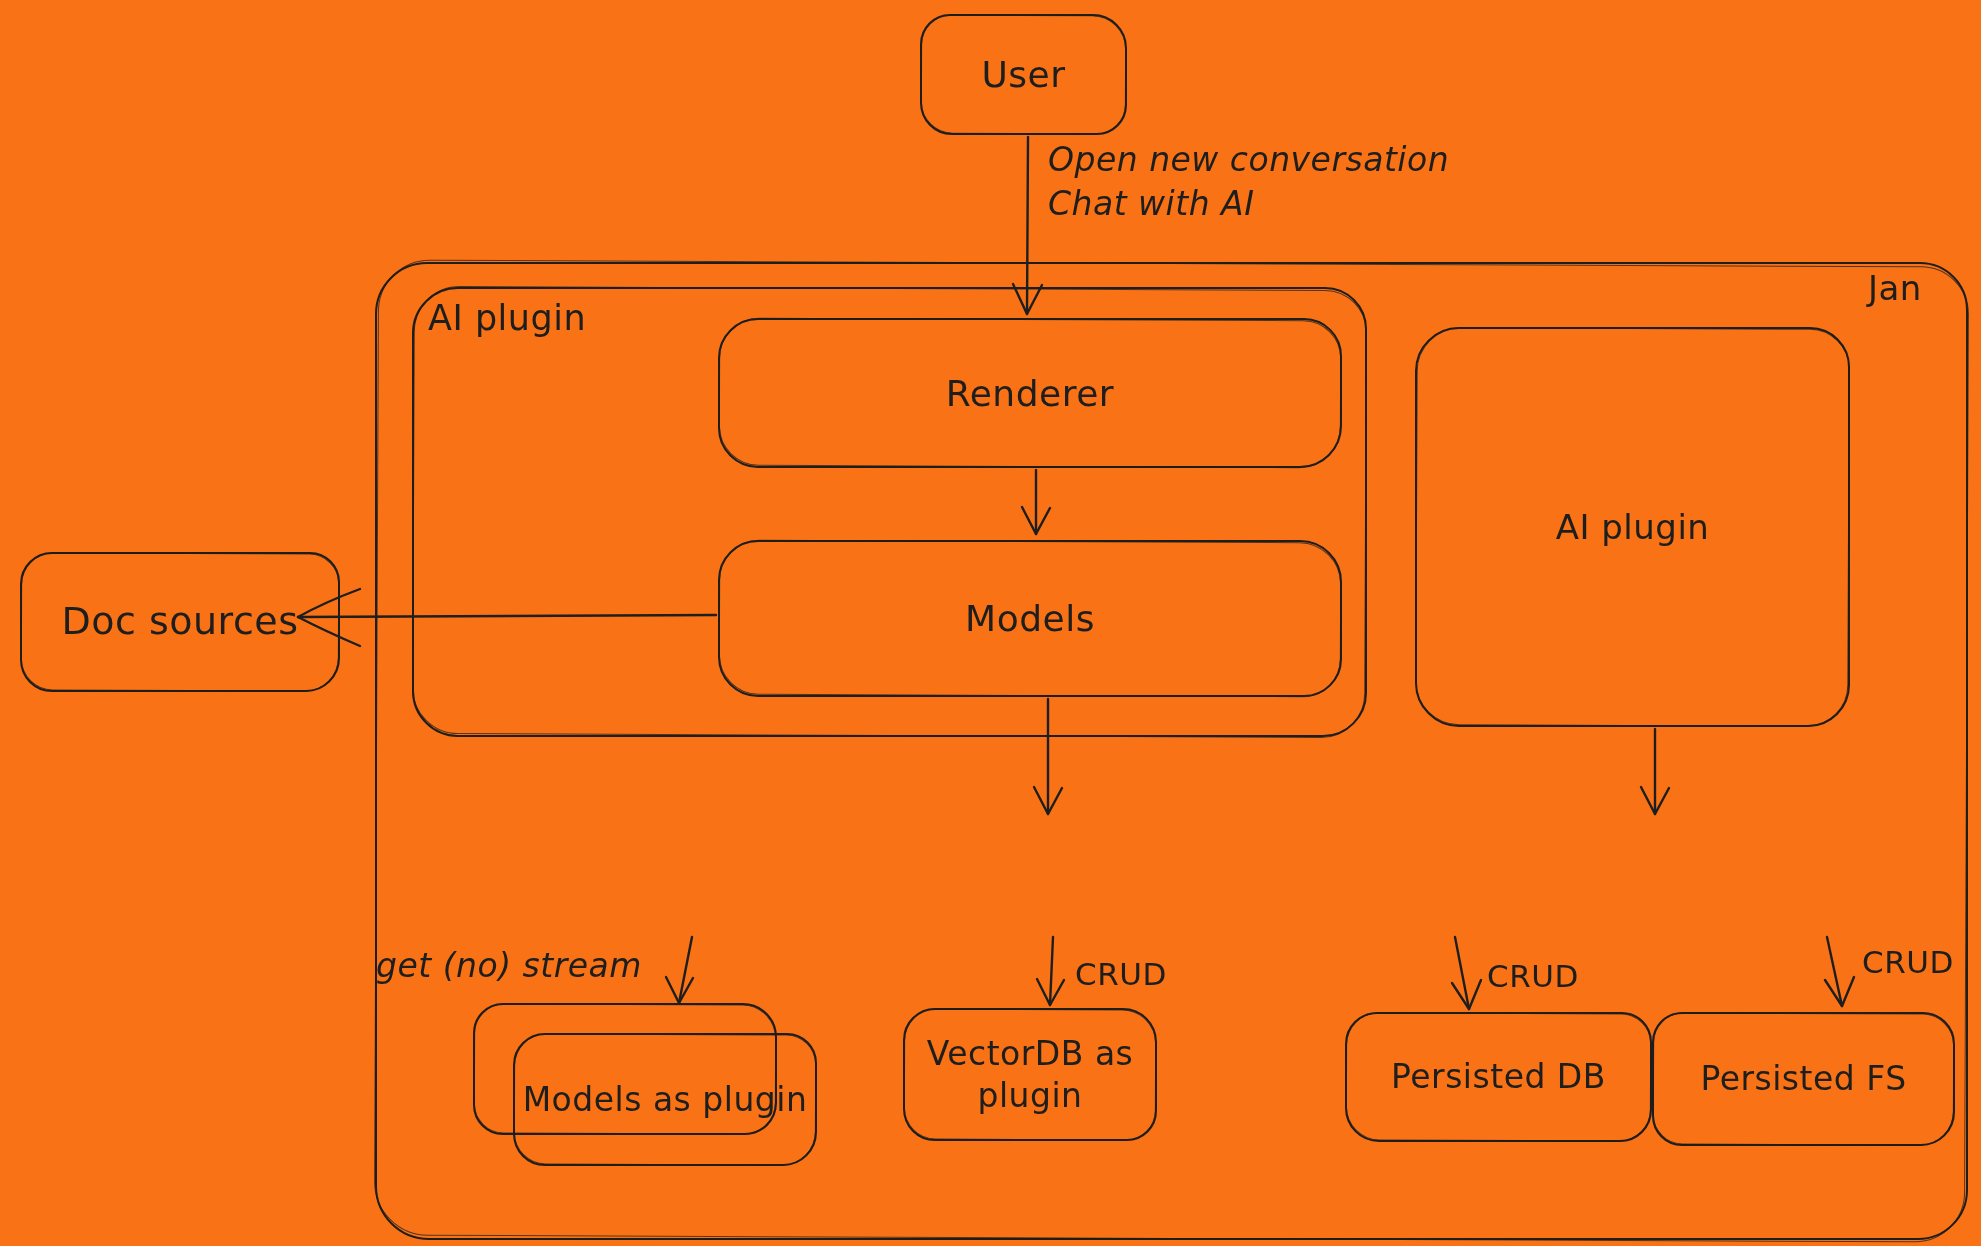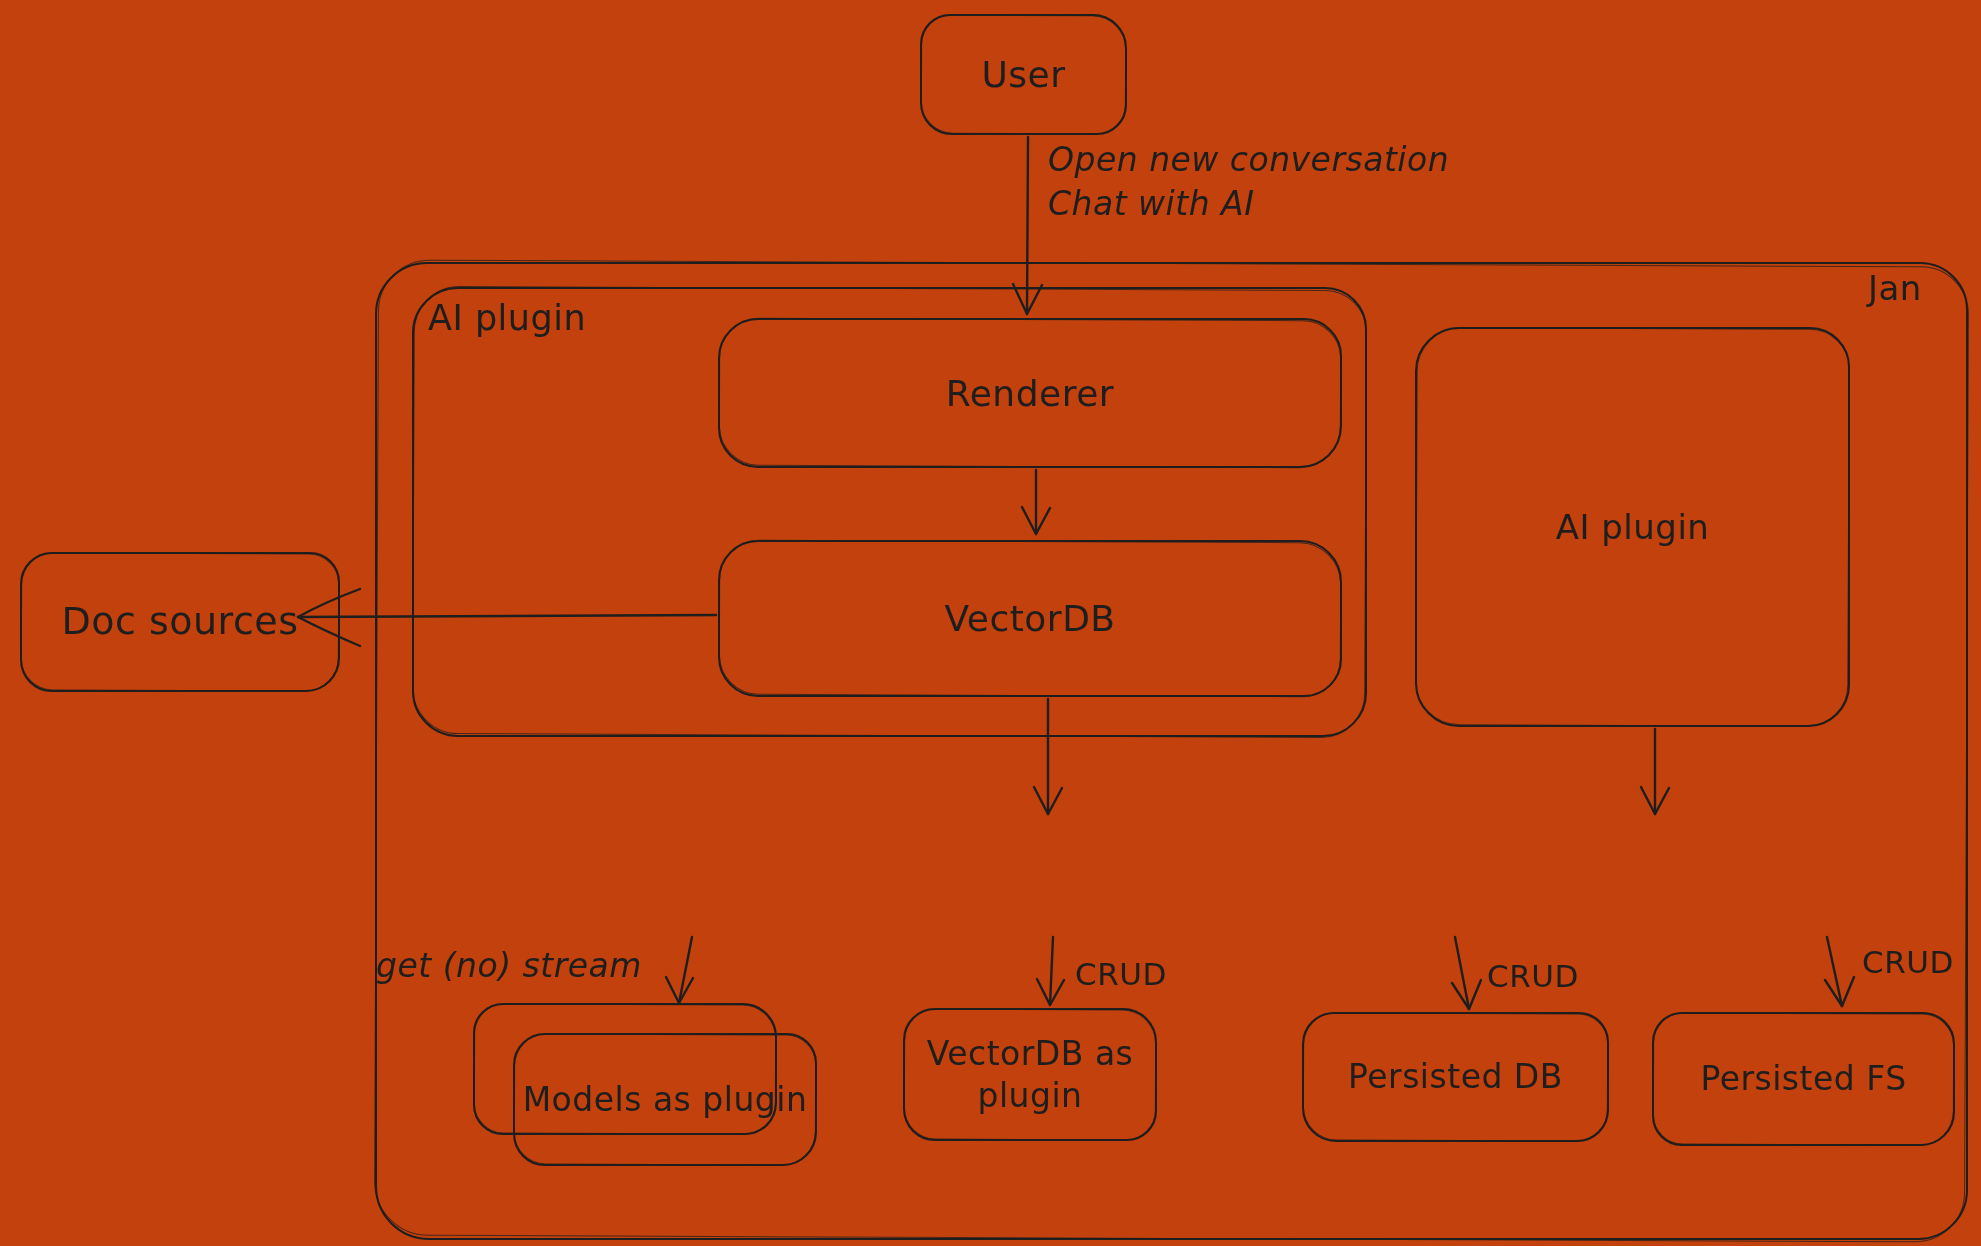--- a/index.html
+++ b/index.html
@@ -1,17 +1,17 @@
 <!DOCTYPE html>
 <html><head>
 <meta charset="utf-8">
 <style>
   html,body{margin:0;padding:0;background:#ffffff;}
   .canvas{
-    position:relative;width:1981px;height:1246px;background:#c2410c;overflow:hidden;
+    position:relative;width:1981px;height:1246px;background:#f97316;overflow:hidden;
     font-family:"DejaVu Sans","Liberation Sans",sans-serif;color:#1e1e1e;
   }
   .box{
     position:absolute;border:2.5px solid #1e1e1e;background:transparent;
     display:flex;align-items:center;justify-content:center;text-align:center;
     box-sizing:border-box;
   }
   
   .box::before{
     content:"";position:absolute;inset:-1px;border:1.3px solid rgba(30,30,30,.75);
@@ -29,21 +29,21 @@
   #renderer-box{left:718px;top:318px;width:624px;height:150px;border-radius:40px 38px 42px 40px;font-size:36px;}
   #backend-box{left:718px;top:540px;width:624px;height:157px;border-radius:40px 42px 38px 40px;font-size:36px;}
   #yaml-box{left:428px;top:413px;width:269px;height:185px;border-radius:34px 30px 32px 34px;justify-content:flex-start;align-items:flex-start;}
   #yaml-box .yaml-lines{padding:16px 0 0 22px;text-align:left;font-size:23px;line-height:33px;letter-spacing:.3px;}
   #ai-plugin-right{left:1415px;top:327px;width:435px;height:400px;border-radius:44px 40px 42px 44px;font-size:34px;}
   #doc-sources-box{left:20px;top:552px;width:320px;height:140px;border-radius:32px 30px 34px 32px;font-size:38px;}
   #jan-core-api-box{left:543px;top:820px;width:1345px;height:115px;border-radius:36px 40px 38px 36px;font-size:34px;}
   #models-back-box{left:473px;top:1003px;width:304px;height:132px;border-radius:30px 34px 32px 30px;}
   #models-front-box{left:513px;top:1033px;width:304px;height:133px;border-radius:32px 30px 34px 32px;font-size:33px;}
   #vectordb-box{left:903px;top:1008px;width:254px;height:133px;border-radius:32px 34px 30px 32px;font-size:33px;justify-content:flex-end;}
-  #persisted-db-box{left:1302px;top:1012px;width:307px;height:130px;border-radius:32px 30px 32px 34px;font-size:33px;}
+  #persisted-db-box{left:1345px;top:1012px;width:307px;height:130px;border-radius:32px 30px 32px 34px;font-size:33px;}
   #persisted-fs-box{left:1652px;top:1012px;width:303px;height:134px;border-radius:30px 32px 34px 30px;font-size:33px;}
 
   
   #open-conversation-label{left:1048px;top:138px;font-size:33px;line-height:44px;font-style:italic;}
   #jan-label{left:1868px;top:268px;font-size:34px;}
   #ai-plugin-group-label{left:428px;top:298px;font-size:35px;}
   #get-no-stream-label{left:376px;top:946px;font-size:33px;font-style:italic;}
   #crud-vectordb-label{left:1075px;top:956px;font-size:31px;}
   #crud-persisted-db-label{left:1487px;top:958px;font-size:31px;}
   #crud-persisted-fs-label{left:1862px;top:944px;font-size:31px;}
@@ -102,21 +102,21 @@
 
   <div class="box" id="ai-plugin-group"></div>
   <div class="floating" id="ai-plugin-group-label">AI plugin</div>
 
   <div class="box" id="renderer-box">
     <span class="label">Renderer</span>
   </div>
 
 
   <div class="box" id="backend-box">
-    <span class="label">VectorDB</span>
+    <span class="label">Models</span>
   </div>
 
   <div class="box" id="ai-plugin-right">
     <span class="label">AI plugin</span>
   </div>
 
   <div class="box" id="doc-sources-box">
     <span class="label">Doc sources</span>
   </div>
 

